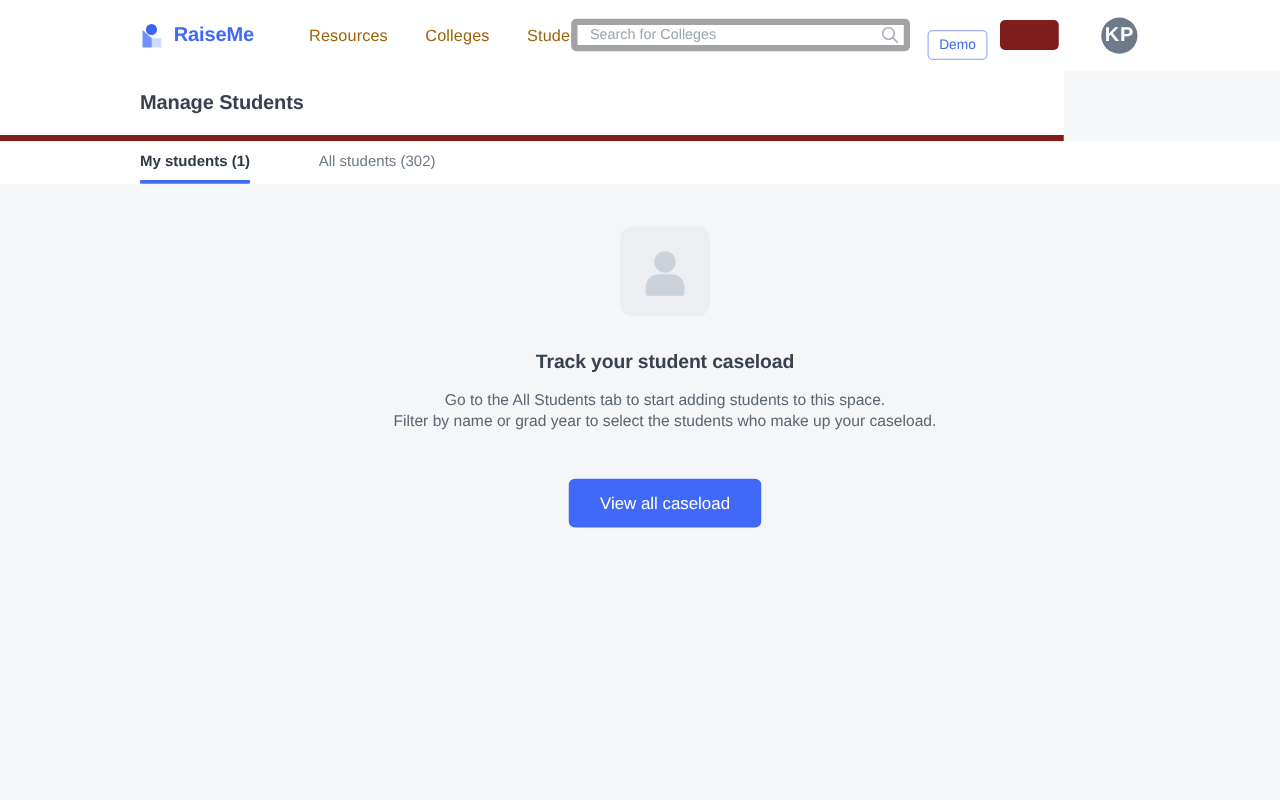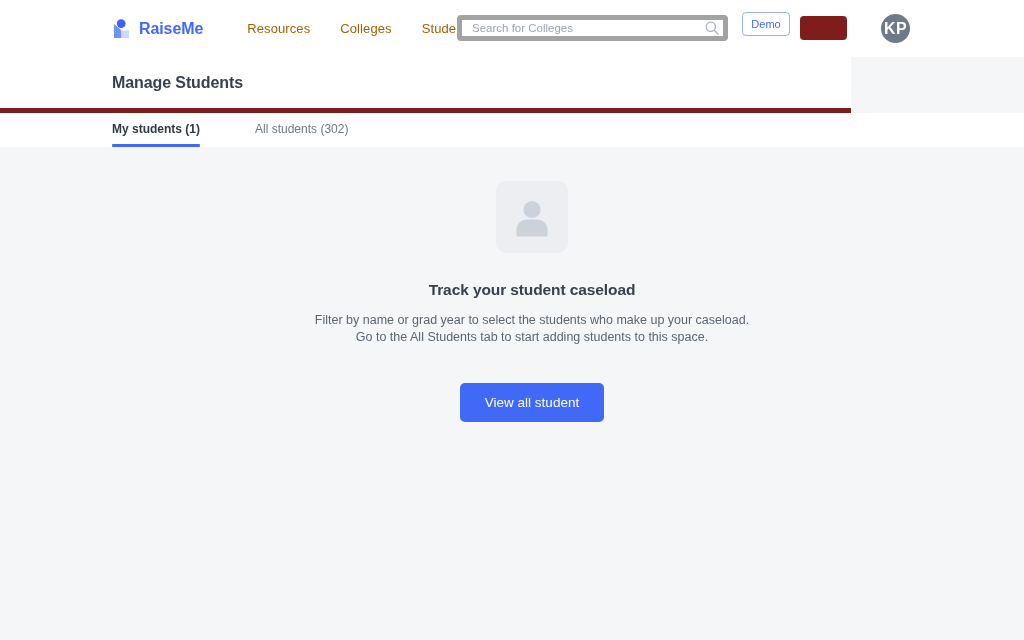--- a/index.html
+++ b/index.html
@@ -84,21 +84,21 @@
     right: 8px;
     top: 5px;
     width: 16px;
     height: 16px;
     pointer-events: none;
   }
 
   .btn-demo {
     position: absolute;
     left: 742px;
-    top: 12px;
+    top: 24px;
     width: 48px;
     height: 24px;
     border: 1px solid #9db0f8;
     border-radius: 4px;
     background: #ffffff;
     color: #4169f7;
     font-family: "Liberation Sans", sans-serif;
     font-size: 11px;
     cursor: pointer;
     line-height: 1;
@@ -287,18 +287,18 @@
   <div class="empty-illustration">
     <svg width="42" height="40" viewBox="0 0 42 40">
       <circle cx="21" cy="12.5" r="8.6" fill="#ccd2d9"></circle>
       <path d="M5.5 38 L5.5 32.5 C5.5 26.4 10.4 22.4 16.4 22.4 L25.6 22.4 C31.6 22.4 36.5 26.4 36.5 32.5 L36.5 38 C36.5 39 35.8 39.6 34.8 39.6 L7.2 39.6 C6.2 39.6 5.5 39 5.5 38 Z" fill="#ccd2d9"></path>
     </svg>
   </div>
 
   <div class="empty-title">Track your student caseload</div>
 
   <div class="empty-body">
+    <div>Go to the All Students tab to start adding students to this space.</div>
     <div>Filter by name or grad year to select the students who make up your caseload.</div>
-    <div>Go to the All Students tab to start adding students to this space.</div>
-  </div>
-
-  <button class="btn-view-all">View all student</button>
+  </div>
+
+  <button class="btn-view-all">View all caseload</button>
 </div>
 
 </body></html>

